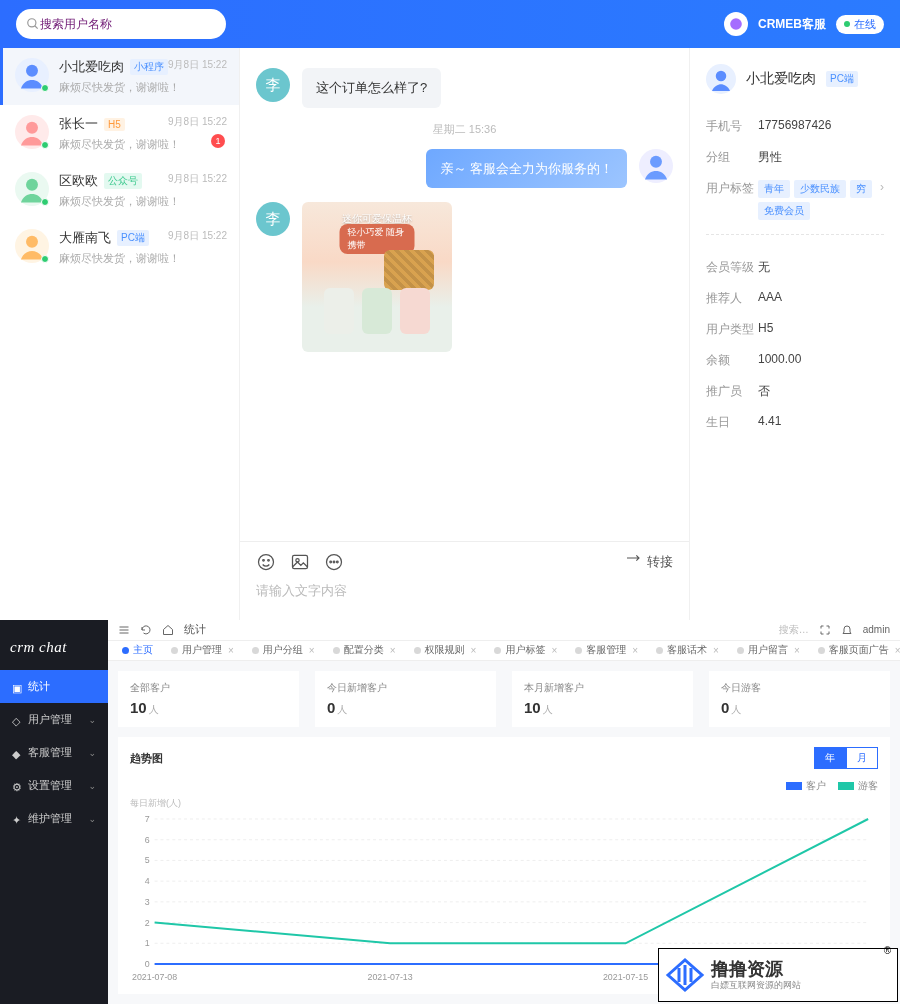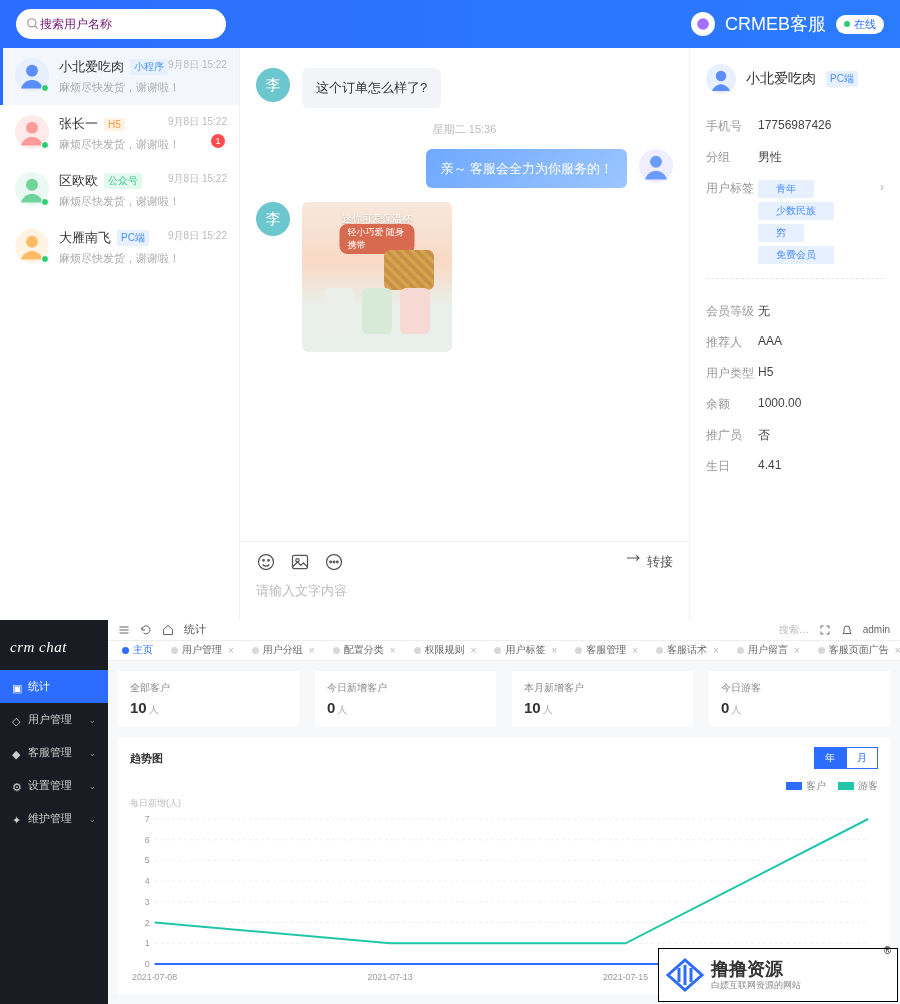--- a/index.html
+++ b/index.html
@@ -7,21 +7,21 @@
 
 
 .chat-app { width:900px; height:620px; display:flex; flex-direction:column; }
 .chat-header { height:48px; background:linear-gradient(90deg,#2c6dff,#2b7bff); display:flex; align-items:center; padding:0 16px; }
 .search-box { width:210px; height:30px; background:#fff; border-radius:16px; display:flex; align-items:center; padding:0 10px; }
 .search-box svg { width:14px; height:14px; stroke:#999; fill:none; stroke-width:2; }
 .search-box span { color:#701a75; font-size:12px; }
 .hdr-right { margin-left:auto; display:flex; align-items:center; gap:10px; }
 .hdr-avatar { width:24px; height:24px; border-radius:50%; background:#fff; display:flex; align-items:center; justify-content:center; }
 .hdr-avatar svg { width:14px; height:14px; fill:#a56dff; }
-.hdr-name { color:#fff; font-size:18px; font-weight:400; }
+.hdr-name { color:#fff; font-size:12px; font-weight:700; }
 .online-pill { background:#fff; border-radius:10px; padding:2px 8px; font-size:11px; color:#2c6dff; display:flex; align-items:center; gap:4px; }
 .online-pill::before { content:""; width:6px; height:6px; background:#2ecc71; border-radius:50%; }
 
 .chat-body { display:flex; flex:1; min-height:0; }
 .conv-list { width:240px; border-right:1px solid #f0f0f0; overflow-y:auto; }
 .conv-item { display:flex; padding:10px 12px; gap:10px; position:relative; cursor:pointer; border-left:3px solid transparent; }
 .conv-item.active { background:#f3f6fb; border-left-color:#2c6dff; }
 .conv-avatar { width:34px; height:34px; border-radius:50%; flex-shrink:0; position:relative; }
 .conv-avatar svg { width:34px; height:34px; }
 .conv-avatar .dot { position:absolute; right:0; bottom:0; width:8px; height:8px; border-radius:50%; background:#2ecc71; border:1.5px solid #fff; }
@@ -65,21 +65,21 @@
 
 .info-panel { width:210px; padding:16px; }
 .info-head { display:flex; align-items:center; gap:10px; }
 .info-head svg { width:30px; height:30px; }
 .info-head .conv-name { font-size:14px; }
 .info-list { margin-top:24px; }
 .info-row { display:flex; margin-bottom:14px; font-size:12px; align-items:flex-start; }
 .info-label { width:52px; color:#999; flex-shrink:0; }
 .info-val { color:#444; }
 .user-tags { display:flex; flex-wrap:wrap; gap:4px; align-items:center; }
-.user-tag { font-size:10px; padding:2px 18px; background:#e7f0ff; color:#4a90ff; border-radius:2px; }
+.user-tag { font-size:10px; padding:2px 6px; background:#e7f0ff; color:#4a90ff; border-radius:2px; }
 .chevron { margin-left:auto; color:#bbb; font-size:12px; cursor:pointer; }
 .sep { border:none; border-top:1px dashed #e5e5e5; margin:14px 0; }
 
 
 .admin { width:900px; height:384px; display:flex; background:#f7f8fa; position:relative; }
 .admin-sidebar { width:108px; background:#1a1c23; color:#eee; padding-top:5px; }
 .brand { font-family:Georgia,serif; font-style:italic; font-size:15px; color:#fff; padding:14px 10px; letter-spacing:.5px; }
 .menu li { list-style:none; font-size:11px; padding:9px 12px; display:flex; align-items:center; gap:6px; color:#ccc; cursor:pointer; position:relative; }
 .menu li.active { background:#2c6dff; color:#fff; }
 .menu li .arrow { margin-left:auto; font-size:9px; color:#888; }

